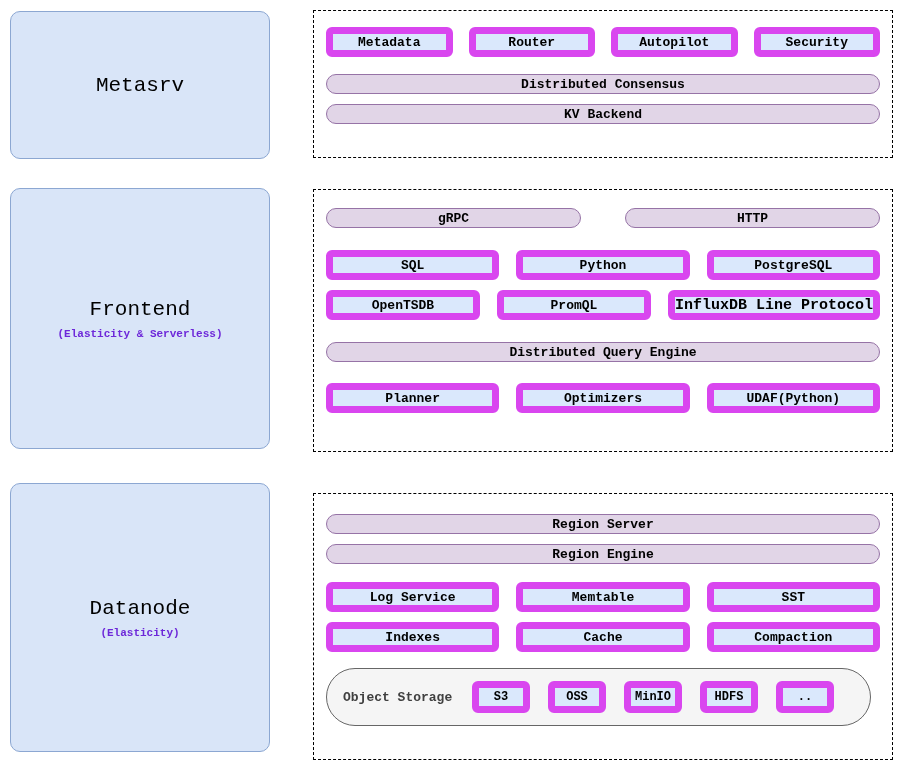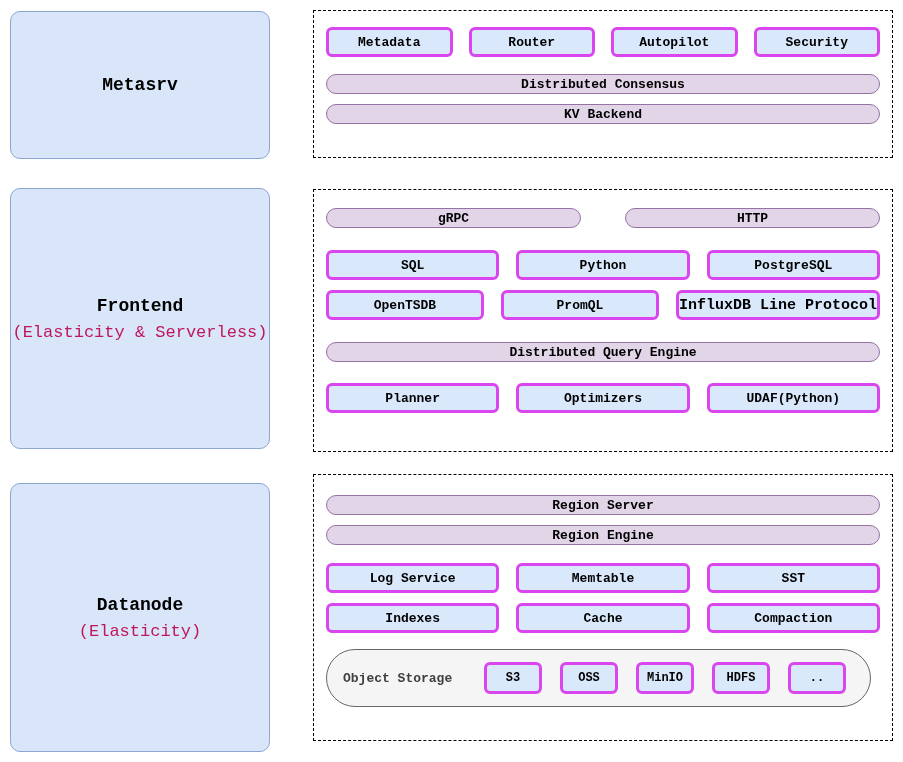--- a/index.html
+++ b/index.html
@@ -15,40 +15,40 @@
   .big-box {
     left: 10px; width: 260px;
     background: #d9e5f8;
     border: 1px solid #8ca7d2;
     border-radius: 10px;
     display: flex; flex-direction: column;
     align-items: center; justify-content: center;
     gap: 7px;
     text-align: center;
   }
-  .big-label { font-size: 18px; font-weight: bold; color: #000; }
-  .big-sublabel { font-size: 17px; font-weight: normal; color: #be185d; }
+  .big-label { font-size: 21px; font-weight: normal; color: #000; }
+  .big-sublabel { font-size: 11px; font-weight: bold; color: #6d28d9; }
 
   
   .dashed {
     left: 313px; width: 580px;
     border: 1px dashed #000000;
     background: #ffffff;
     padding: 0 12px;
   }
 
   
   .row4 { display: grid; grid-template-columns: repeat(4, 1fr); gap: 16px; }
   .row3 { display: grid; grid-template-columns: repeat(3, 1fr); gap: 17px; }
   .row2 { display: grid; grid-template-columns: repeat(2, 1fr); gap: 44px; }
 
   .node {
     height: 30px;
     background: #dae8fc;
-    border: 3px solid #d946ef;
+    border: 7px solid #d946ef;
     border-radius: 6px;
     display: flex; align-items: center; justify-content: center;
     font-size: 13px; font-weight: bold; color: #000;
     white-space: nowrap;
   }
   .node.small-text { font-size: 15px; }
 
   .pill {
     height: 20px;
     background: #e1d5e7;
@@ -61,21 +61,21 @@
   
   .stadium {
     width: 545px; height: 58px;
     background: #f5f5f5;
     border: 1px solid #666666;
     border-radius: 29px;
     display: flex; align-items: center;
     padding: 0 24px 0 16px;
   }
   .stadium-label { font-size: 13px; font-weight: bold; color: #404040; white-space: nowrap; }
-  .stadium-nodes { display: flex; gap: 18px; margin-left: auto; margin-right: 0; }
+  .stadium-nodes { display: flex; gap: 18px; margin-left: auto; margin-right: 12px; }
   .stadium-nodes .node { width: 58px; height: 32px; font-size: 12px; }
 
   
   .mt10 { margin-top: 10px; }
   .mt16 { margin-top: 16px; }
   .mt17 { margin-top: 17px; }
   .mt18 { margin-top: 18px; }
   .mt21 { margin-top: 21px; }
   .mt22 { margin-top: 22px; }
 </style>
@@ -123,21 +123,21 @@
     <div class="node">Optimizers</div>
     <div class="node">UDAF(Python)</div>
   </div>
 </div>
 
 <div class="abs big-box" style="top:483px; height:269px;">
   <div class="big-label">Datanode</div>
   <div class="big-sublabel">(Elasticity)</div>
 </div>
 
-<div class="abs dashed" style="top:474px; height:267px; padding-top:20px;">
+<div class="abs dashed" style="top:493px; height:267px; padding-top:20px;">
   <div class="pill">Region Server</div>
   <div class="pill mt10">Region Engine</div>
   <div class="row3 mt18">
     <div class="node">Log Service</div>
     <div class="node">Memtable</div>
     <div class="node">SST</div>
   </div>
   <div class="row3 mt10">
     <div class="node">Indexes</div>
     <div class="node">Cache</div>

